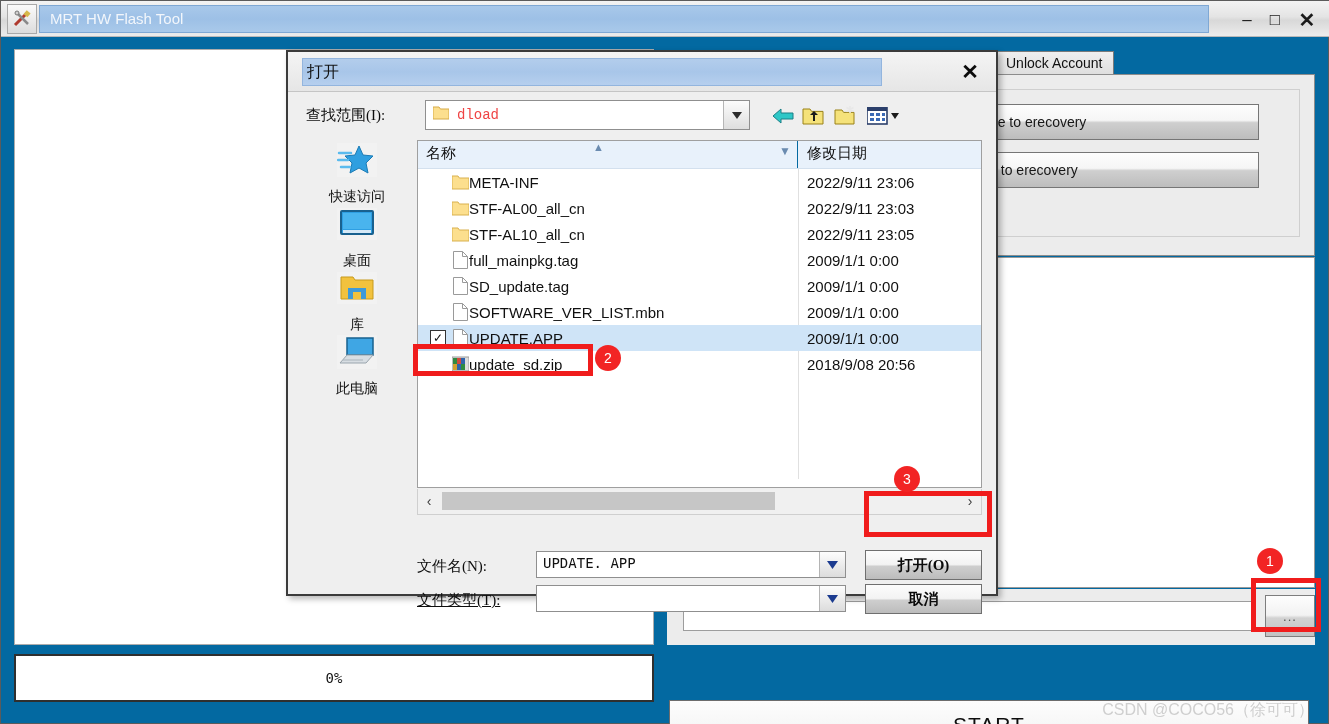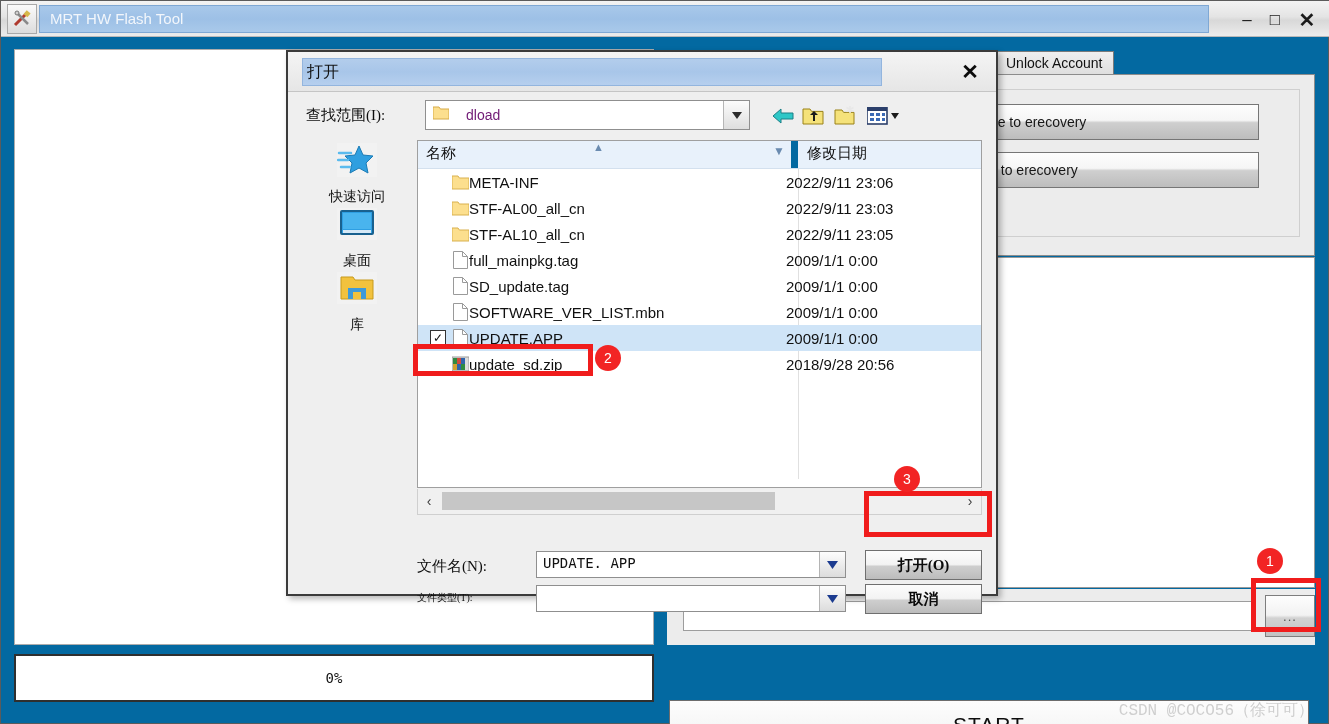--- a/index.html
+++ b/index.html
@@ -148,22 +148,22 @@
     position:absolute; left:18px; top:10px; font-size:15px; color:#0d0d0d;
     font-family:"Liberation Serif", serif;
   }
   #lookin-combo{
     position:absolute; left:137px; top:4px; width:325px; height:30px;
     background:#ffffff; border:1px solid #8f8f8f;
     display:flex; align-items:center;
   }
   #lookin-folder-icon{ margin-left:7px; }
   #lookin-value{
-    margin-left:17px; font-size:14px; color:#701a75;
-    font-family:Liberation Sans, sans-serif;
+    margin-left:8px; font-size:14px; color:#ef4444;
+    font-family:Liberation Mono, monospace;
   }
   #lookin-arrow{
     position:absolute; right:0; top:0; width:26px; height:28px;
     background:linear-gradient(to bottom,#fcfcfc,#dedede);
     border-left:1px solid #b6b6b6;
     display:flex; align-items:center; justify-content:center;
   }
   .tbicon{
     position:absolute; top:8px; width:24px; height:24px;
     display:flex; align-items:center; justify-content:center;
@@ -200,21 +200,21 @@
     background:#ffffff; border:1px solid #9f9f9f;
   }
   #list-header{
     position:absolute; left:0; top:0; width:563px; height:28px;
     background:#e8f1fb; border-bottom:1px solid #d3e0ee;
     display:flex;
   }
   #col-name{
     width:380px; position:relative;
     font-size:15px; color:#101010; padding:3px 0 12px 8px;
-    border-right:7px solid #0369a1;
+    border-right:1px solid #0369a1;
   }
   #col-name .sortcaret{
     position:absolute; left:175px; top:0px; font-size:11px; color:#6a8bb0;
   }
   #col-name .hdrcaret{
     position:absolute; right:6px; top:3px; font-size:12px; color:#6a8bb0;
   }
   #col-date{ width:180px; font-size:15px; color:#101010; padding:3px 0 0 9px; }
 
   #rows{ position:absolute; left:0; top:28px; width:563px; }
@@ -230,21 +230,21 @@
   }
   .frow .ficon{
     position:absolute; left:33px; width:18px; height:20px;
     display:flex; align-items:center; justify-content:center;
   }
   .frow .fname{
     position:absolute; left:51px; font-size:15px; color:#101010;
     white-space:nowrap;
   }
   .frow .fdate{
-    position:absolute; left:368px; font-size:15px; color:#101010;
+    position:absolute; left:389px; font-size:15px; color:#101010;
     white-space:nowrap;
   }
   .colsplit{
     position:absolute; left:380px; top:28px; width:1px; height:310px;
     background:#e0e0e0;
   }
 
   
   #hscroll{
     position:absolute; left:129px; top:437px; width:565px; height:26px;
@@ -261,22 +261,23 @@
     position:absolute; left:24px; top:3px; width:333px; height:18px;
     background:#c6c6c6;
   }
 
   
   #fname-label{
     position:absolute; left:129px; top:505px; font-size:15px; color:#0d0d0d;
     font-family:"Liberation Serif", serif;
   }
   #ftype-label{
-    position:absolute; left:129px; top:539px; font-size:10px; color:#0d0d0d;
+    position:absolute; left:129px; top:539px; font-size:15px; color:#0d0d0d;
     font-family:"Liberation Serif", serif;
+    text-decoration:underline;
   }
   #fname-combo{
     position:absolute; left:248px; top:499px; width:310px; height:27px;
     background:#ffffff; border:1px solid #8f8f8f;
   }
   #ftype-combo{
     position:absolute; left:248px; top:533px; width:310px; height:27px;
     background:#ffffff; border:1px solid #8f8f8f;
   }
   .cbvalue{
@@ -320,21 +321,21 @@
     background:#f22424; color:#fff; font-size:14px;
     display:flex; align-items:center; justify-content:center;
   }
   #annot-badge-1{ left:1257px; top:548px; }
   #annot-badge-2{ left:595px; top:345px; }
   #annot-badge-3{ left:894px; top:466px; }
 
   #watermark{
     position:absolute; right:14px; bottom:2px;
     font-size:16px; color:#cfcfcf;
-    font-family:Liberation Mono, monospace;
+    font-family:Liberation Sans, sans-serif;
     white-space:nowrap;
   }
 </style>
 </head>
 <body>
 
 <div id="app-window">
 
   <div id="titlebar">
     <div id="app-icon">
@@ -462,20 +463,31 @@
       <div class="pico">
         <svg width="40" height="32" viewBox="0 0 40 32">
           <rect x="0" y="0" width="40" height="32" fill="#f2f2f2"></rect>
           <path d="M4 5h12l2 3h18v19H4z" fill="#f2c23e" stroke="#c79a1c"></path>
           <rect x="11" y="16" width="18" height="11" fill="#3f9ad8"></rect>
           <rect x="16" y="20" width="8" height="7" fill="#f2c23e"></rect>
         </svg>
       </div>
       <div class="plabel">库</div>
     </div>
+    <div id="place-3" class="place">
+      <div class="pico">
+        <svg width="40" height="34" viewBox="0 0 40 34">
+          <rect x="0" y="0" width="40" height="34" fill="#f2f2f2"></rect>
+          <path d="M10 3h26v17H10z" fill="#3fa6e4" stroke="#19618f" stroke-width="1.5"></path>
+          <path d="M10 20 3 28h26l7-8z" fill="#d8dee3" stroke="#9aa5ad"></path>
+          <path d="M6 25h20" stroke="#aab4bb"></path>
+        </svg>
+      </div>
+      <div class="plabel">此电脑</div>
+    </div>
   </div>
 
   <div id="filelist">
     <div id="list-header">
       <div id="col-name">
         <span>名称</span>
         <span class="sortcaret">▲</span>
         <span class="hdrcaret">▼</span>
       </div>
       <div id="col-date">修改日期</div>
@@ -556,21 +568,21 @@
               <rect x="0" y="1" width="17" height="14" fill="#dcdcdc" stroke="#9a9a9a"></rect>
               <rect x="1" y="2" width="4" height="6" fill="#2f8a3f"></rect>
               <rect x="5" y="2" width="4" height="6" fill="#d14b3c"></rect>
               <rect x="9" y="2" width="4" height="6" fill="#2f63ab"></rect>
               <rect x="1" y="8" width="4" height="6" fill="#d1a12f"></rect>
               <rect x="5" y="8" width="4" height="6" fill="#2f63ab"></rect>
               <rect x="9" y="8" width="4" height="6" fill="#2f8a3f"></rect>
             </svg>
           </span>
           <span class="fname">update_sd.zip</span>
-          <span class="fdate">2018/9/28 20:56</span>
+          <span class="fdate">2018/9/08 20:56</span>
         </div>
       </div>
   </div>
 
   <div id="hscroll">
     <div id="hs-left">‹</div>
     <div id="hs-thumb"></div>
     <div id="hs-right">›</div>
   </div>
 

